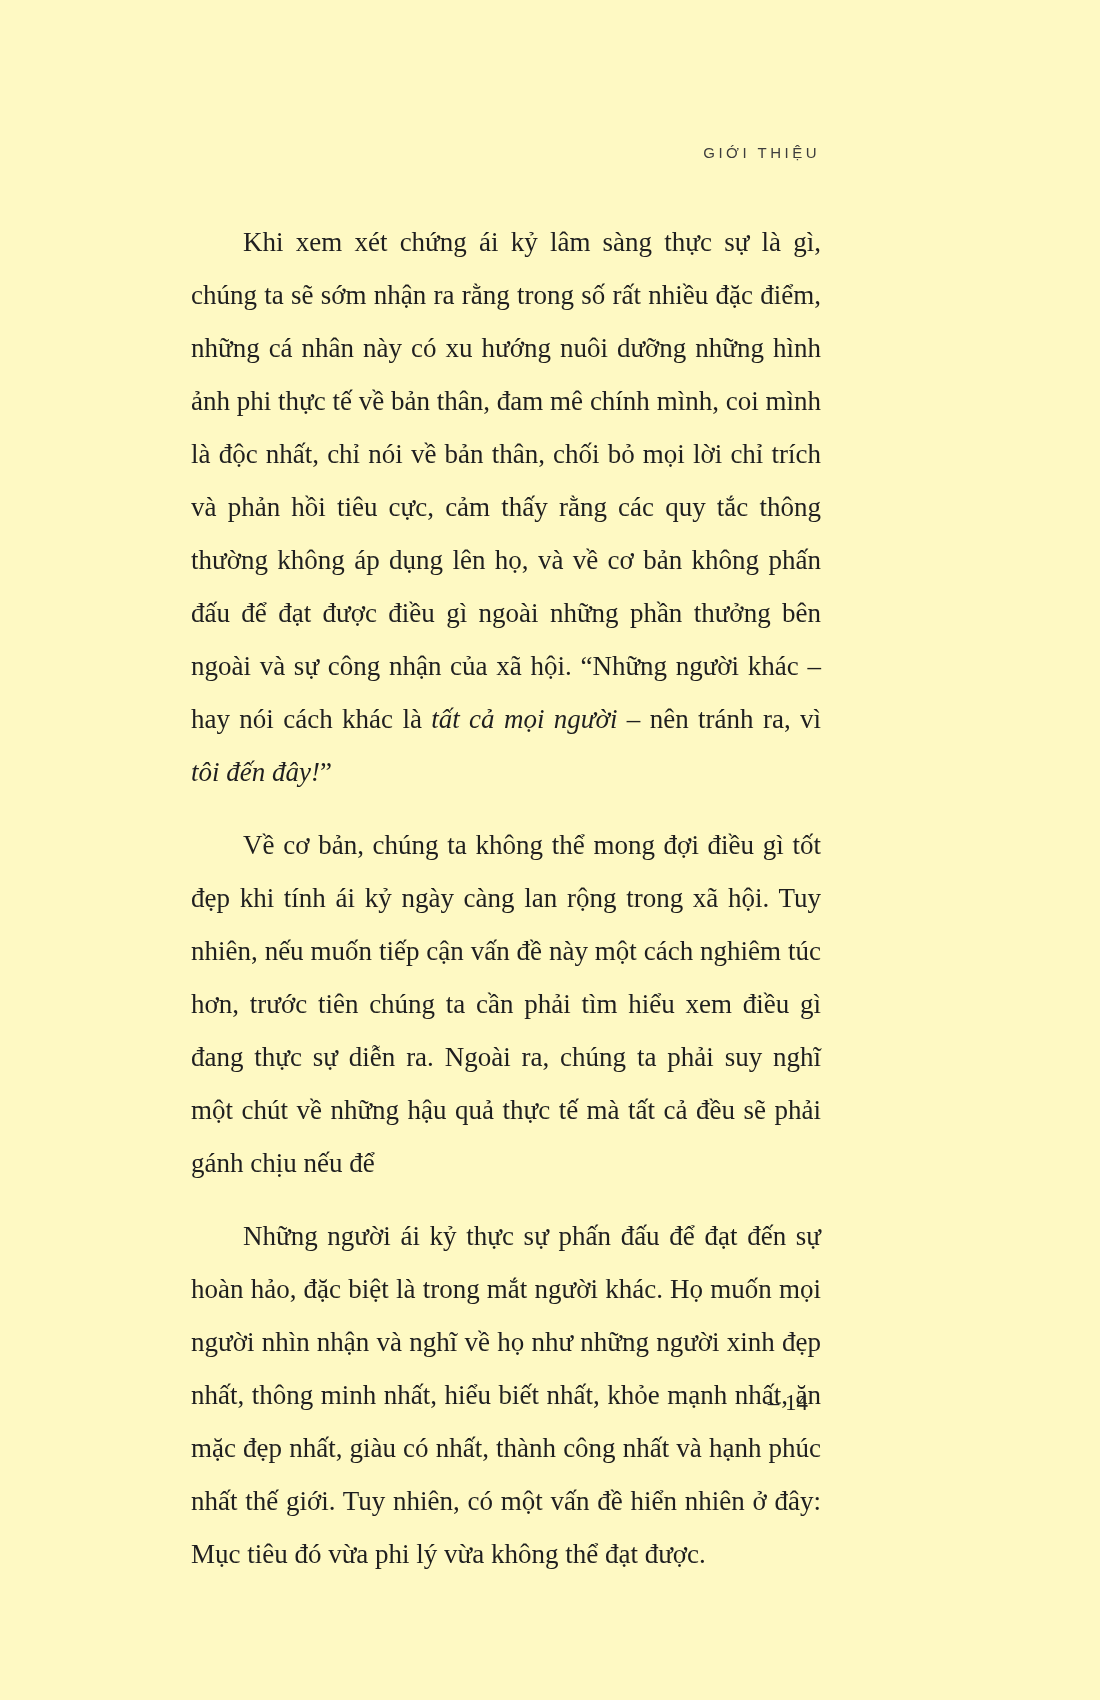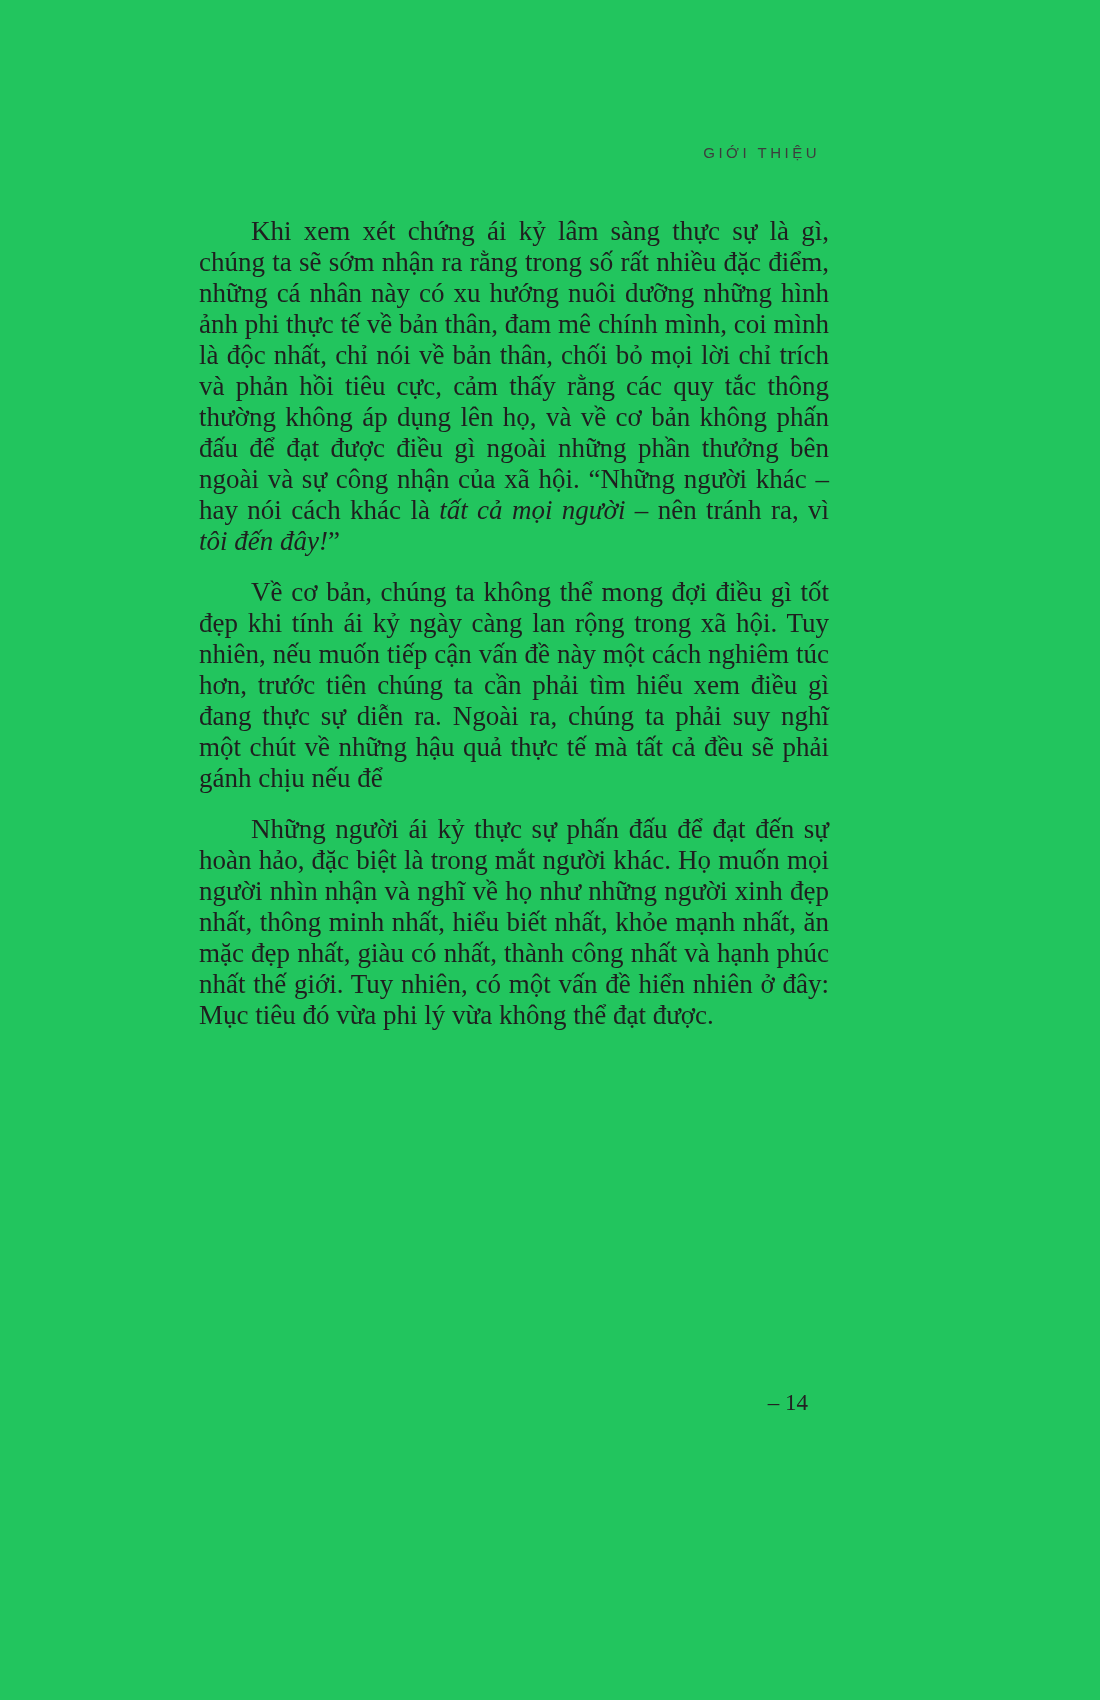--- a/index.html
+++ b/index.html
@@ -4,44 +4,44 @@
 <style>
   html, body {
     margin: 0;
     padding: 0;
     background: #ffffff;
   }
   .page {
     position: relative;
     width: 1100px;
     height: 1700px;
-    background: #22c55e;
+    background: #fef9c3;
     overflow: hidden;
     font-family: "Liberation Serif", "DejaVu Serif", serif;
     color: #1f1f1f;
     text-decoration: underline;
   }
   .running-head {
     position: absolute;
     top: 144px;
     right: 280px;
     font-family: "Liberation Sans", sans-serif;
     font-size: 15px;
     font-weight: normal;
     letter-spacing: 3.5px;
     color: #3d3d3d;
     text-transform: uppercase;
   }
   .body-text {
     position: absolute;
     top: 216px;
-    left: 199px;
+    left: 191px;
     width: 630px;
     font-size: 27px;
-    line-height: 31px;
+    line-height: 53px;
     text-align: justify;
     color: #1f1f1f;
   }
   .body-text p {
     margin: 0 0 20px 0;
     text-indent: 52px;
   }
   .body-text em {
     font-style: italic;
   }

